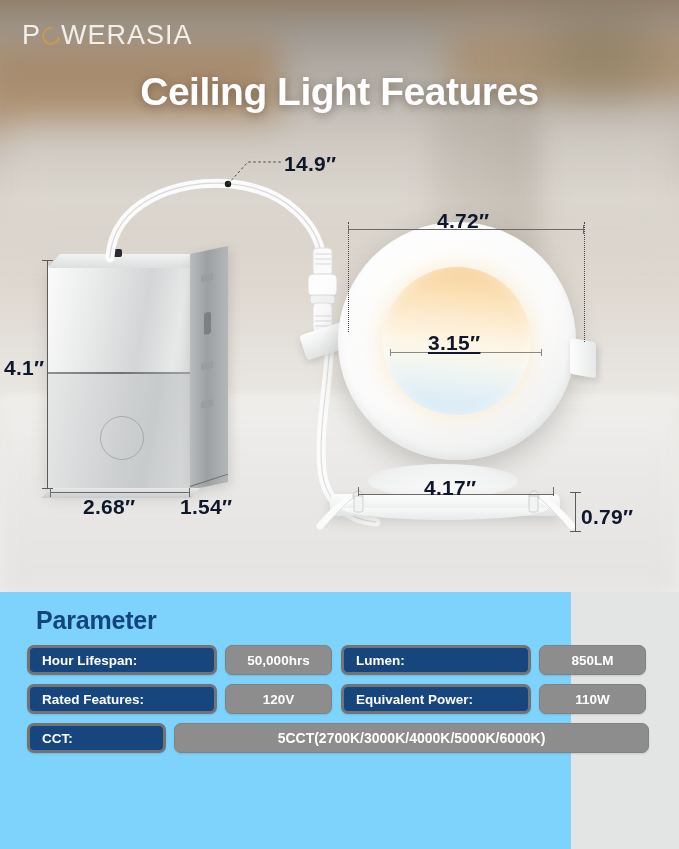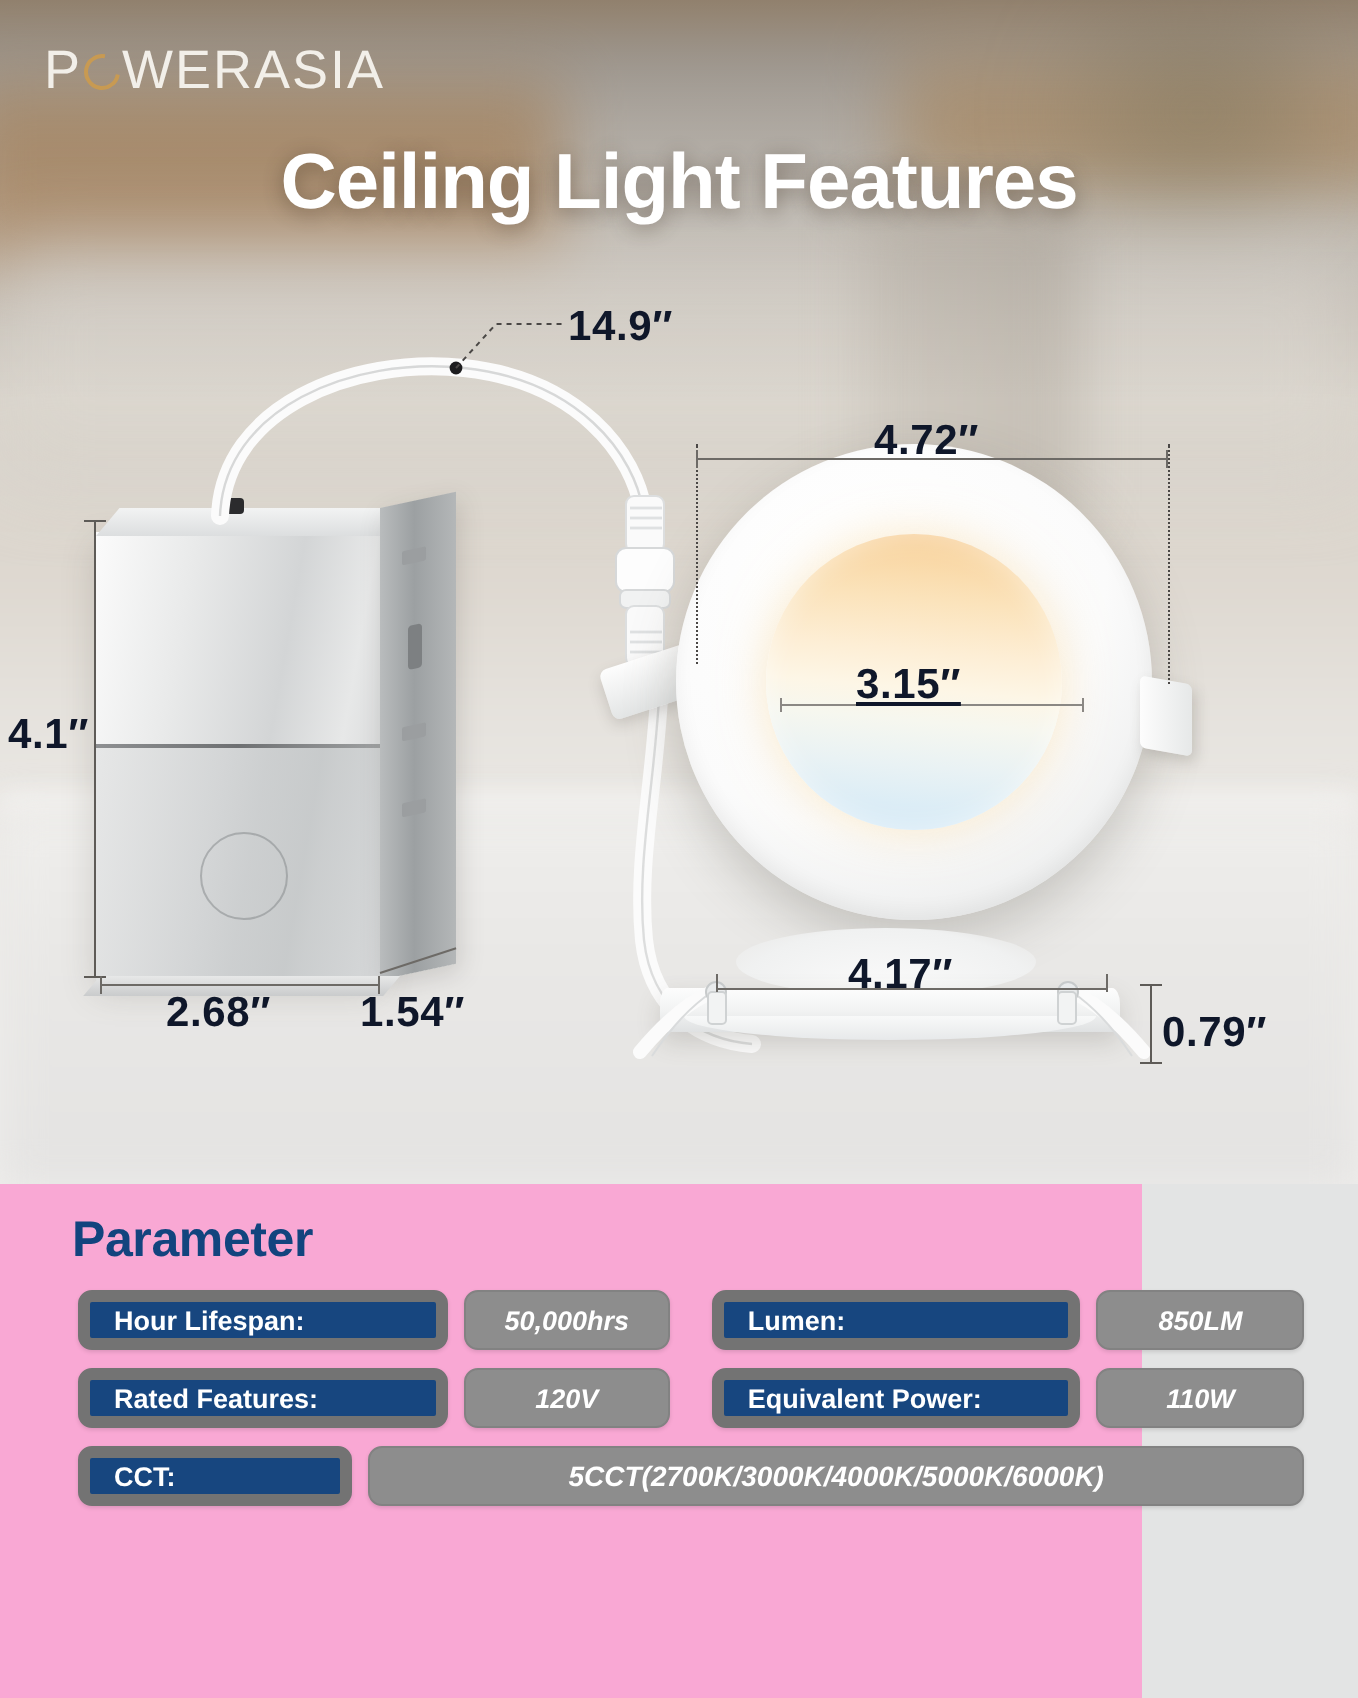--- a/index.html
+++ b/index.html
@@ -218,45 +218,43 @@
   .cap-h { position:absolute; width:1px; height:9px; background:#6d6a66; }
   .cap-v { position:absolute; height:1px; width:11px; background:#f3f4f4; box-shadow:0 0 2px rgba(0,0,0,.3); }
   .cap-v.dark { background:#5e5b57; box-shadow:none; }
   .dotted-v {
     position:absolute; width:0; border-left:1px dotted #4a4745;
   }
 
   
   .param {
     position:absolute; left:0; top:592px; width:571px; height:257px;
-    background:#f9a8d4;
+    background:#7dd3fc;
   }
   .param-title {
     position:absolute; left:36px; top:14px;
     font-size:25px; font-weight:bold; color:#12447e; letter-spacing:-.2px;
   }
   .rows { position:absolute; left:27px; top:53px; width:625px; }
   .row { display:flex; align-items:center; margin-bottom:9px; height:30px; }
   .pill {
     height:30px; display:flex; align-items:center;
     font-size:13.5px; font-weight:bold; color:#ffffff;
     border-radius:7px;
     box-shadow:0 1px 2px rgba(0,0,0,.12);
   }
   .pill-label {
     background:#17467f;
     padding-left:12px;
-    border:6px solid #737373;
-    margin-left:12px;
+    border:3px solid #737373;
   }
   .pill-value {
     background:#8d8d8d;
     justify-content:center;
     border:1px solid #828282;
-    font-style:italic;
   }
   .w-label { width:190px; }
   .w-value { width:107px; margin-left:8px; }
   .gap-mid { width:9px; }
   .w-cct-label { width:139px; }
   .w-cct-value { width:475px; margin-left:8px; font-size:14px; }
 </style>
 </head>
 <body>
 

